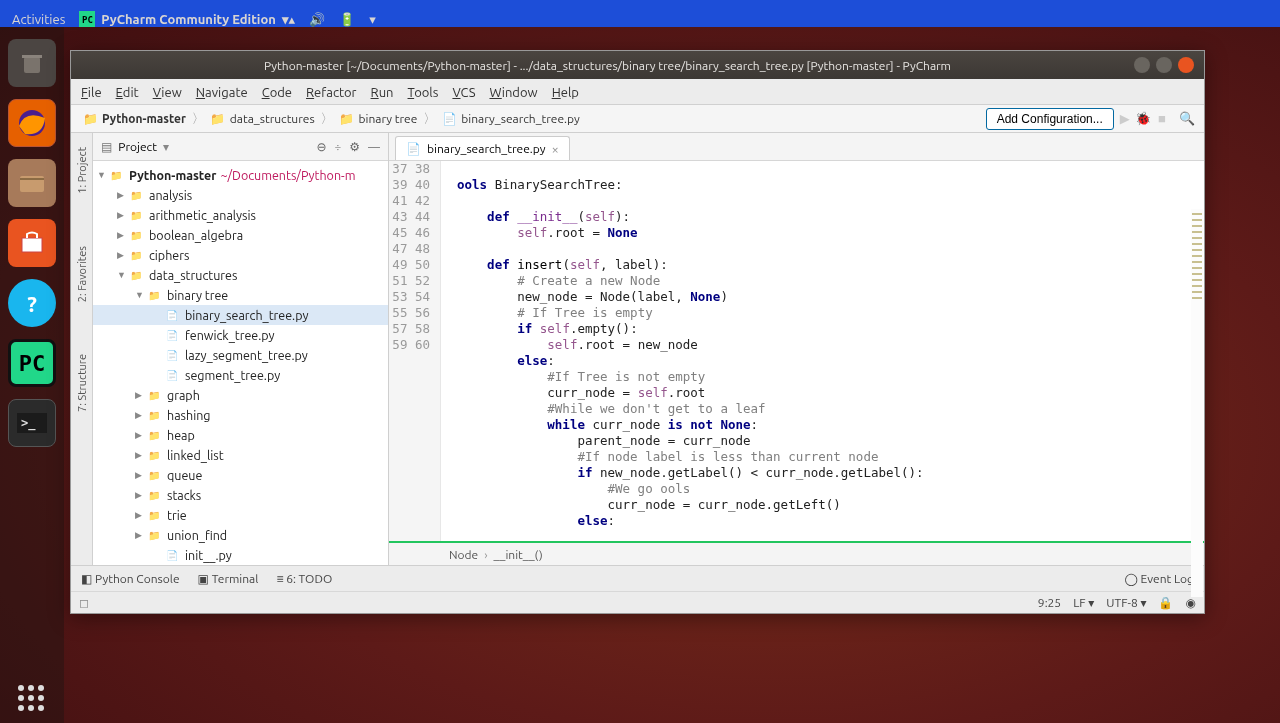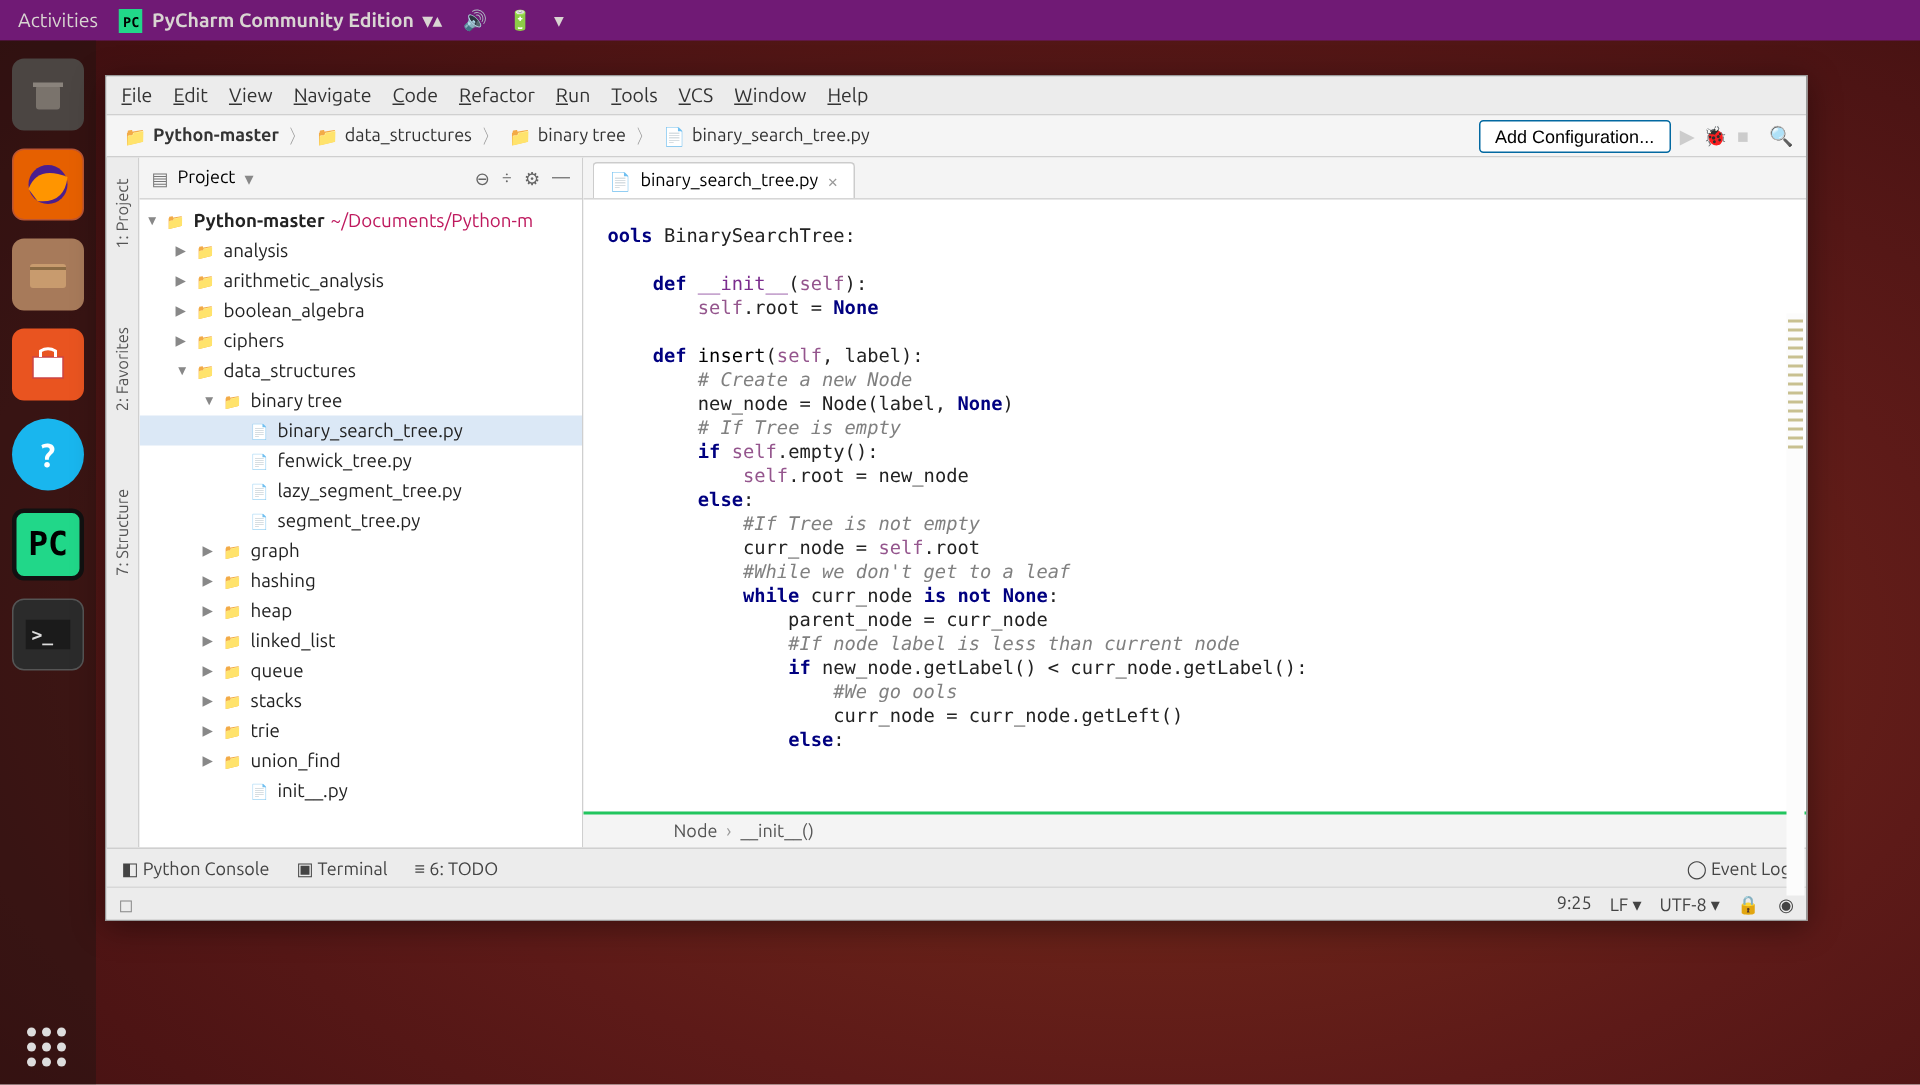--- a/index.html
+++ b/index.html
@@ -1,19 +1,19 @@
 <!DOCTYPE html>
 <html><head>
 <meta charset="utf-8">
 <style>
 * { box-sizing: border-box; margin: 0; padding: 0; }
 body { font-family: "Ubuntu", "Segoe UI", sans-serif; font-size: 13px; background: #5d1b1b; width: 1280px; height: 723px; overflow: hidden; position: relative; background: radial-gradient(ellipse at 60% 60%, #7a2d1a 0%, #5d1a18 50%, #3d0e10 100%); }
 
 
-.topbar { height: 27px; background: #701a75; color: #d9d5d2; display: flex; align-items: center; padding: 0 12px; font-size: 13px; }
+.topbar { height: 27px; background: #1d4ed8; color: #d9d5d2; display: flex; align-items: flex-end; padding: 0 12px; font-size: 13px; }
 .topbar .left { display: flex; gap: 14px; align-items: center; }
 .topbar .app { display: flex; align-items: center; gap: 6px; font-weight: 600; }
 .topbar .center { flex: 1; text-align: center; font-weight: 600; }
 .topbar .right { display: flex; gap: 14px; align-items: center; }
 
 
 .dock { position: absolute; left: 0; top: 27px; width: 64px; height: 696px; background: rgba(30,20,18,0.45); display: flex; flex-direction: column; align-items: center; padding-top: 12px; gap: 12px; }
 .dock-icon { width: 48px; height: 48px; border-radius: 8px; display: flex; align-items: center; justify-content: center; font-size: 22px; font-weight: bold; color: #fff; }
 .dock-icon.trash{background:#4b4542}
 .dock-icon.ff{background:#e66000;border:1px solid #b53}
@@ -65,21 +65,21 @@
 
 .editor { flex: 1; display: flex; flex-direction: column; background: #fff; }
 .edtabs { height: 28px; background: #f4f4f4; border-bottom: 1px solid #d6d6d6; display: flex; align-items: flex-end; padding-left: 6px; }
 .edtab { height: 24px; background: #fff; border: 1px solid #ccc; border-bottom: none; padding: 0 10px; display: flex; align-items: center; gap: 6px; font-size: 12px; border-radius: 3px 3px 0 0; }
 .edtab .close { color: #999; font-size: 13px; }
 .codearea { flex: 1; display: flex; font-family: "DejaVu Sans Mono", monospace; font-size: 12.5px; line-height: 16px; overflow: hidden; }
 .gutter { width: 52px; background: #f5f5f5; color: #9a9a9a; text-align: right; padding: 0 10px 0 0; border-right: 1px solid #e7e7e7; }
 .code { flex: 1; padding-left: 16px; white-space: pre; color: #222; }
 .kw{color:#000080;font-weight:bold}
 .fn{color:#7b2d8e}
-.cmt{color:#808080;font-style:italic}
+.cmt{color:#808080;}
 .self{color:#94558d}
 .decl{color:#000}
 
 .crumbbar { height: 24px; background: #f4f4f4; border-top: 2px solid #22c55e; display: flex; align-items: center; padding-left: 60px; font-size: 12px; color: #555; }
 
 .bottom { height: 26px; background: #ececec; border-top: 1px solid #cfcfcf; display: flex; align-items: center; padding: 0 10px; font-size: 12px; color: #444; }
 .bottom .tabs { display: flex; gap: 18px; }
 .bottom .right { margin-left: auto; display: flex; align-items: center; gap: 6px; }
 
 .status { height: 22px; background: #ececec; border-top: 1px solid #d8d8d8; display: flex; align-items: center; padding: 0 8px; font-size: 12px; color: #444; }
@@ -154,20 +154,28 @@
       <span></span>
       <span></span>
       <span></span>
       <span></span>
       <span></span>
       <span></span>
     </div>
 </div>
 
 <div class="pycharm">
+  <div class="titlebar">
+    <span class="title">Python-master [~/Documents/Python-master] - .../data_structures/binary tree/binary_search_tree.py [Python-master] - PyCharm</span>
+    <div class="winbtns">
+      <div class="winbtn min"></div>
+      <div class="winbtn max"></div>
+      <div class="winbtn cls"></div>
+    </div>
+  </div>
 
   <div class="menubar" id="menubar">
       <span><u>F</u>ile</span>
       <span><u>E</u>dit</span>
       <span><u>V</u>iew</span>
       <span><u>N</u>avigate</span>
       <span><u>C</u>ode</span>
       <span><u>R</u>efactor</span>
       <span><u>R</u>un</span>
       <span><u>T</u>ools</span>
@@ -335,20 +343,45 @@
 
     <div class="editor">
       <div class="edtabs">
         <div class="edtab">
           <span style="color:#3b76b0">📄</span>
           <span>binary_search_tree.py</span>
           <span class="close">×</span>
         </div>
       </div>
       <div class="codearea">
+        <div class="gutter" id="gutter">37
+38
+39
+40
+41
+42
+43
+44
+45
+46
+47
+48
+49
+50
+51
+52
+53
+54
+55
+56
+57
+58
+59
+60
+</div>
         <div class="code" id="code">
 <span class="kw">ools</span> BinarySearchTree:
 
     <span class="kw">def</span> <span class="fn">__init__</span>(<span class="self">self</span>):
         <span class="self">self</span>.root = <span class="kw">None</span>
 
     <span class="kw">def</span> <span class="decl">insert</span>(<span class="self">self</span>, label):
         <span class="cmt"># Create a new Node</span>
         new_node = Node(label, <span class="kw">None</span>)
         <span class="cmt"># If Tree is empty</span>

